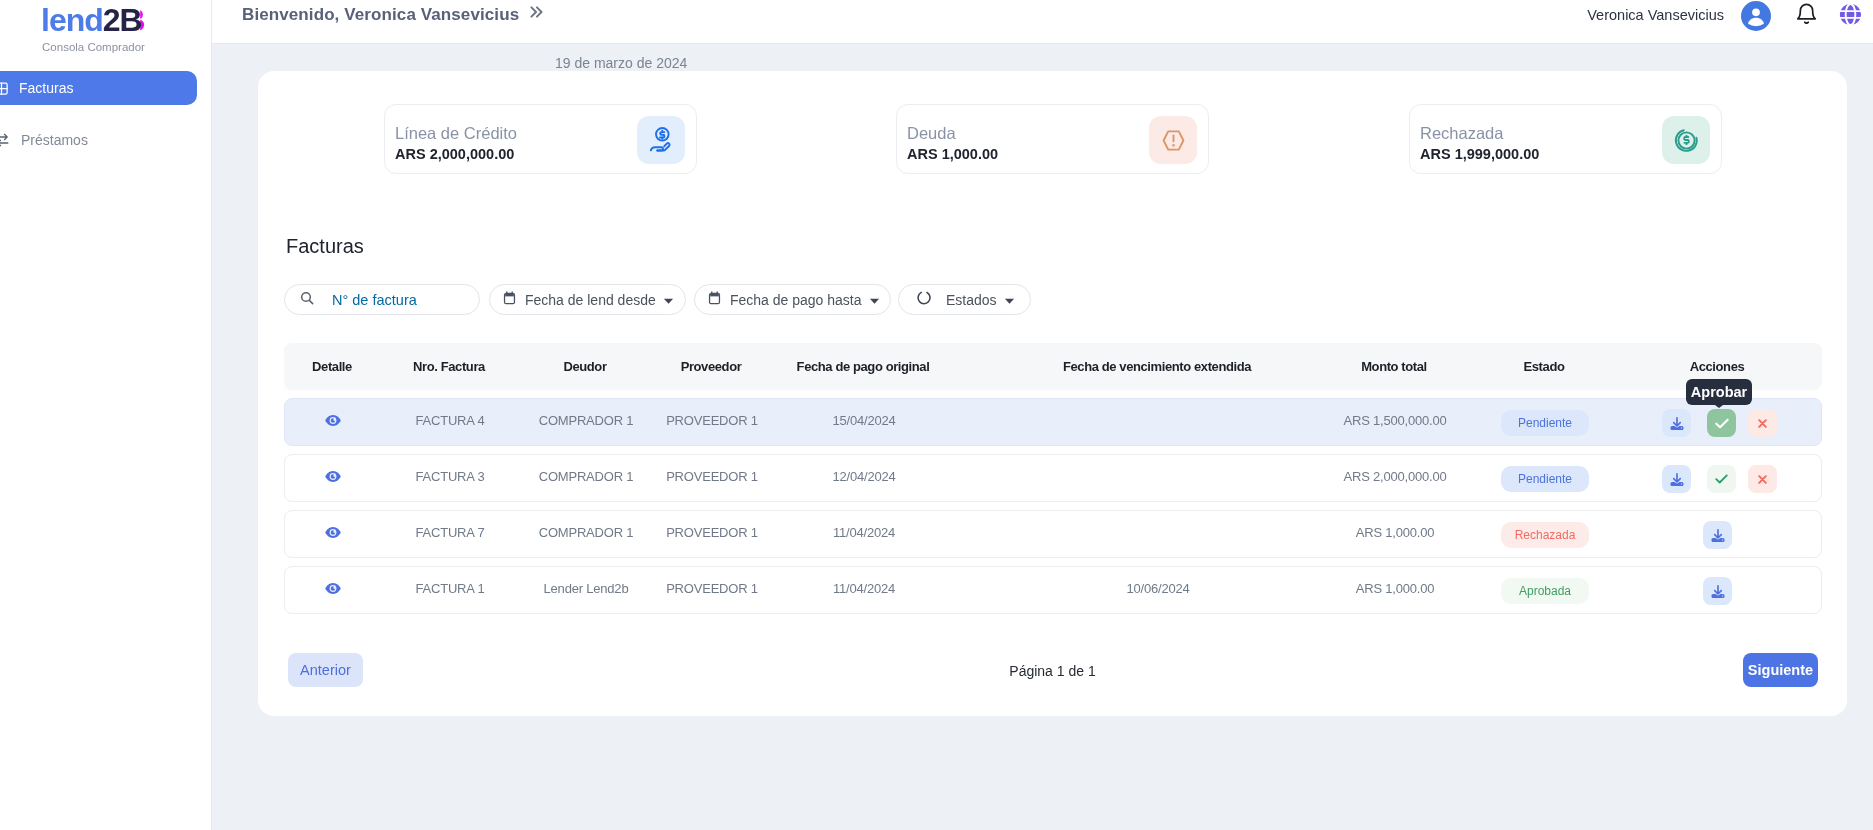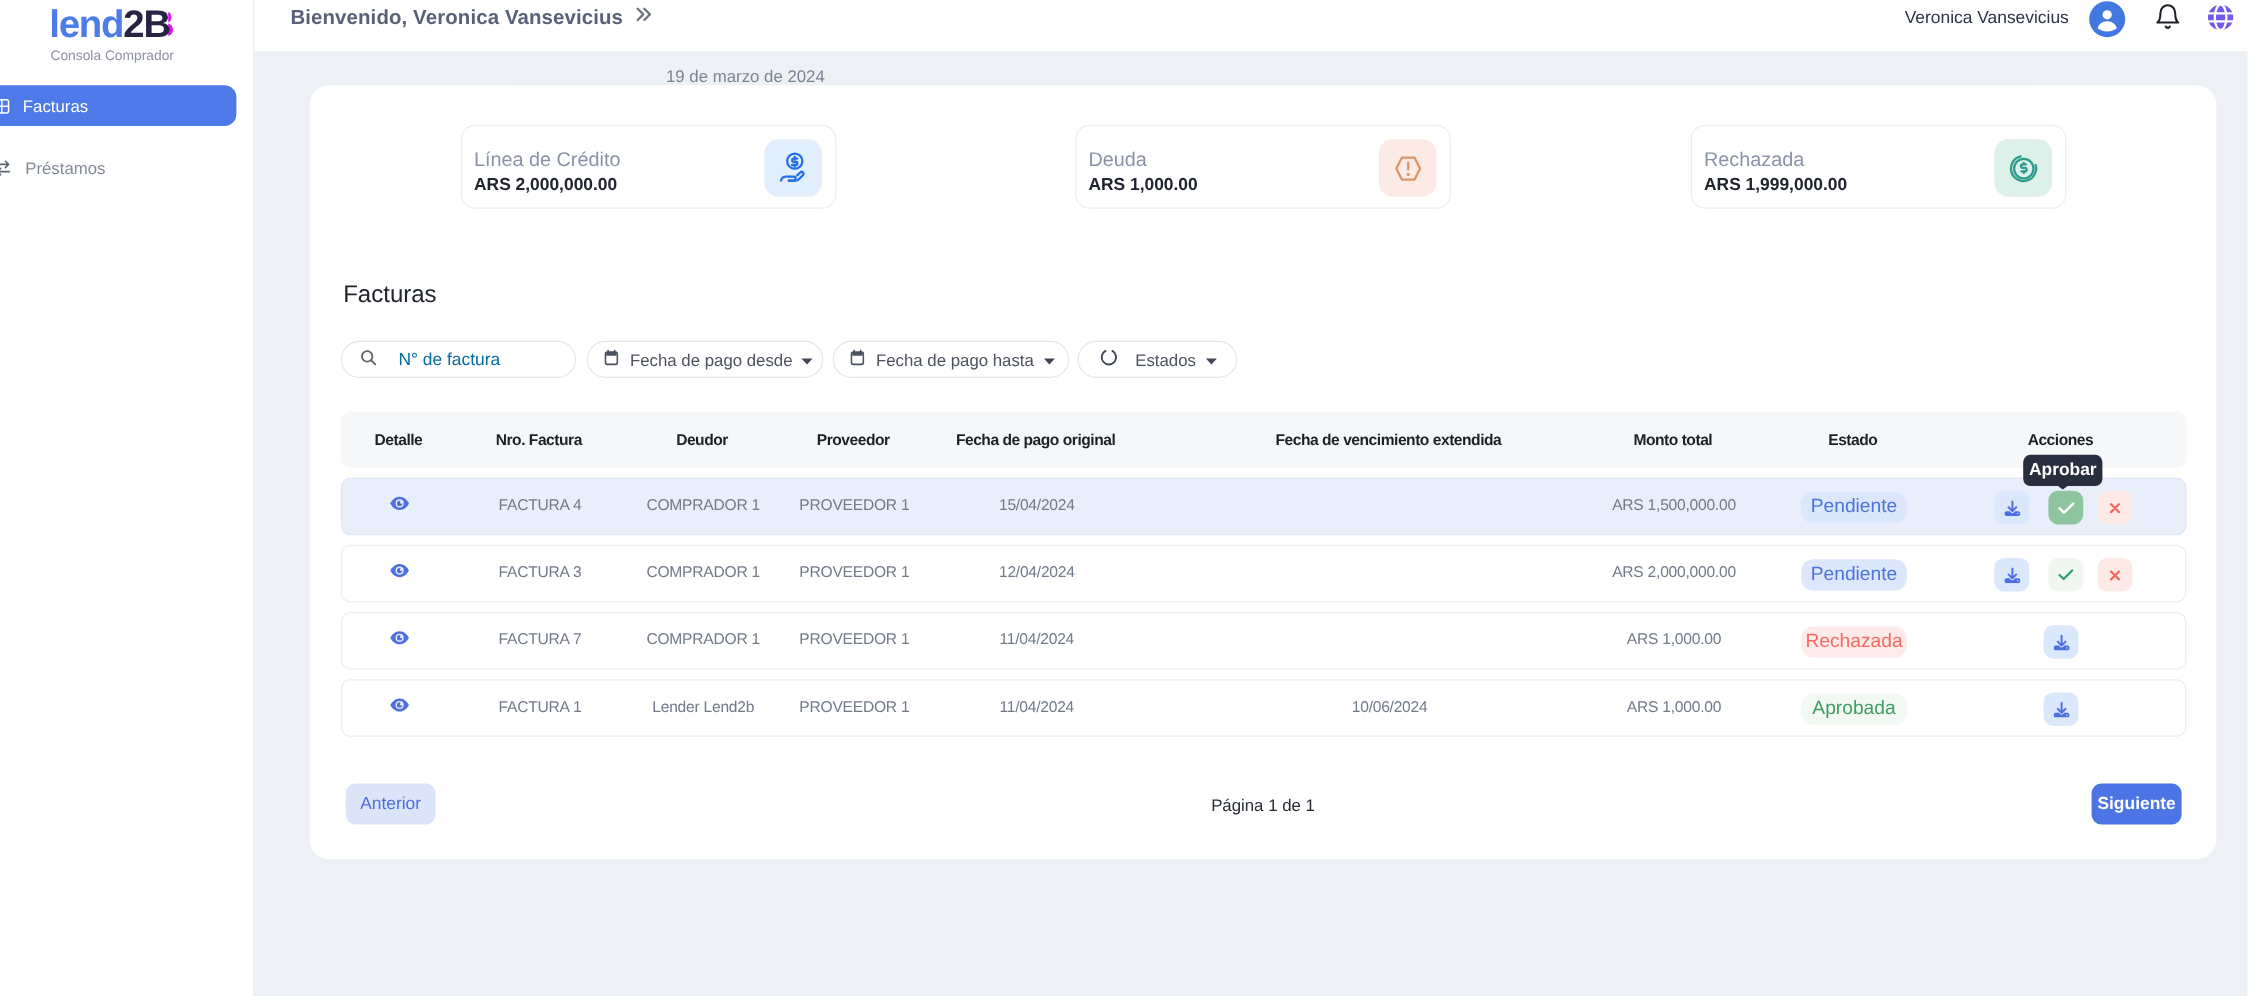--- a/index.html
+++ b/index.html
@@ -71,21 +71,21 @@
   border:1px solid #ecedf1; border-radius:8px; }
 .trow.hl { background:#e9eefb; border-color:#dfe6f7; }
 .r1 { top:327px; } .r2 { top:383px; } .r3 { top:439px; } .r4 { top:495px; }
 .cc { position:absolute; transform:translateX(-50%); white-space:nowrap; }
 .trow .cc { top:14px; font-size:13px; color:#707a88; letter-spacing:-0.2px; }
 .c-det { left:48px; } .c-nro { left:165px; } .c-deu { left:301px; }
 .c-pro { left:427px; } .c-fpo { left:579px; } .c-fve { left:873px; }
 .c-mon { left:1110px; } .c-est { left:1260px; } .c-acc { left:1433px; }
 .eye { position:absolute; left:48px; top:50%; transform:translate(-50%,-50%); }
 .badge { position:absolute; transform:translateX(-50%); top:11px; width:88px; height:26px;
-  border-radius:10px; font-size:16px; text-align:center; line-height:26px; }
+  border-radius:10px; font-size:12px; text-align:center; line-height:26px; }
 .b-pend { background:#dce7fb; color:#4c73dd; }
 .b-rech { background:#fcebe8; color:#f26b62; }
 .b-apro { background:#f2f8f2; color:#3f9e62; }
 .abtn { position:absolute; top:10px; width:29px; height:28px; border-radius:8px;
   display:flex; align-items:center; justify-content:center; }
 .a-dl { background:#dbe7fb; }
 .a-ok-h { background:#8ec49e; }
 .a-ok { background:#f0f7f0; }
 .a-x { background:#fde9e6; }
 
@@ -158,21 +158,21 @@
               <path d="M15.5 15.5 20.5 20.5"></path>
             </svg></span>
           <span class="ph">N° de factura</span>
         </div>
       <div class="pill pill-d1">
           <span style="margin-left:13px;"><svg width="13" height="14" viewBox="0 0 24 26" fill="none" stroke="#4a5260" stroke-width="2.4" stroke-linecap="round">
               <path d="M7 1.5v4M17 1.5v4"></path>
               <rect x="2.8" y="4.5" width="18.4" height="19" rx="2.8"></rect>
               <path d="M4 5.5h16v4.5H4z" fill="#4a5260" stroke="none"></path>
             </svg></span>
-          <span style="margin-left:9px;">Fecha de pago desde</span>
+          <span style="margin-left:9px;">Fecha de lend desde</span>
           <span class="caret"><svg width="11" height="8" viewBox="0 0 12 8">
               <path d="M1 1.5h10L6 7z" fill="#3f4754"></path>
             </svg></span>
         </div>
       <div class="pill pill-d2">
           <span style="margin-left:13px;"><svg width="13" height="14" viewBox="0 0 24 26" fill="none" stroke="#4a5260" stroke-width="2.4" stroke-linecap="round">
               <path d="M7 1.5v4M17 1.5v4"></path>
               <rect x="2.8" y="4.5" width="18.4" height="19" rx="2.8"></rect>
               <path d="M4 5.5h16v4.5H4z" fill="#4a5260" stroke="none"></path>
             </svg></span>

